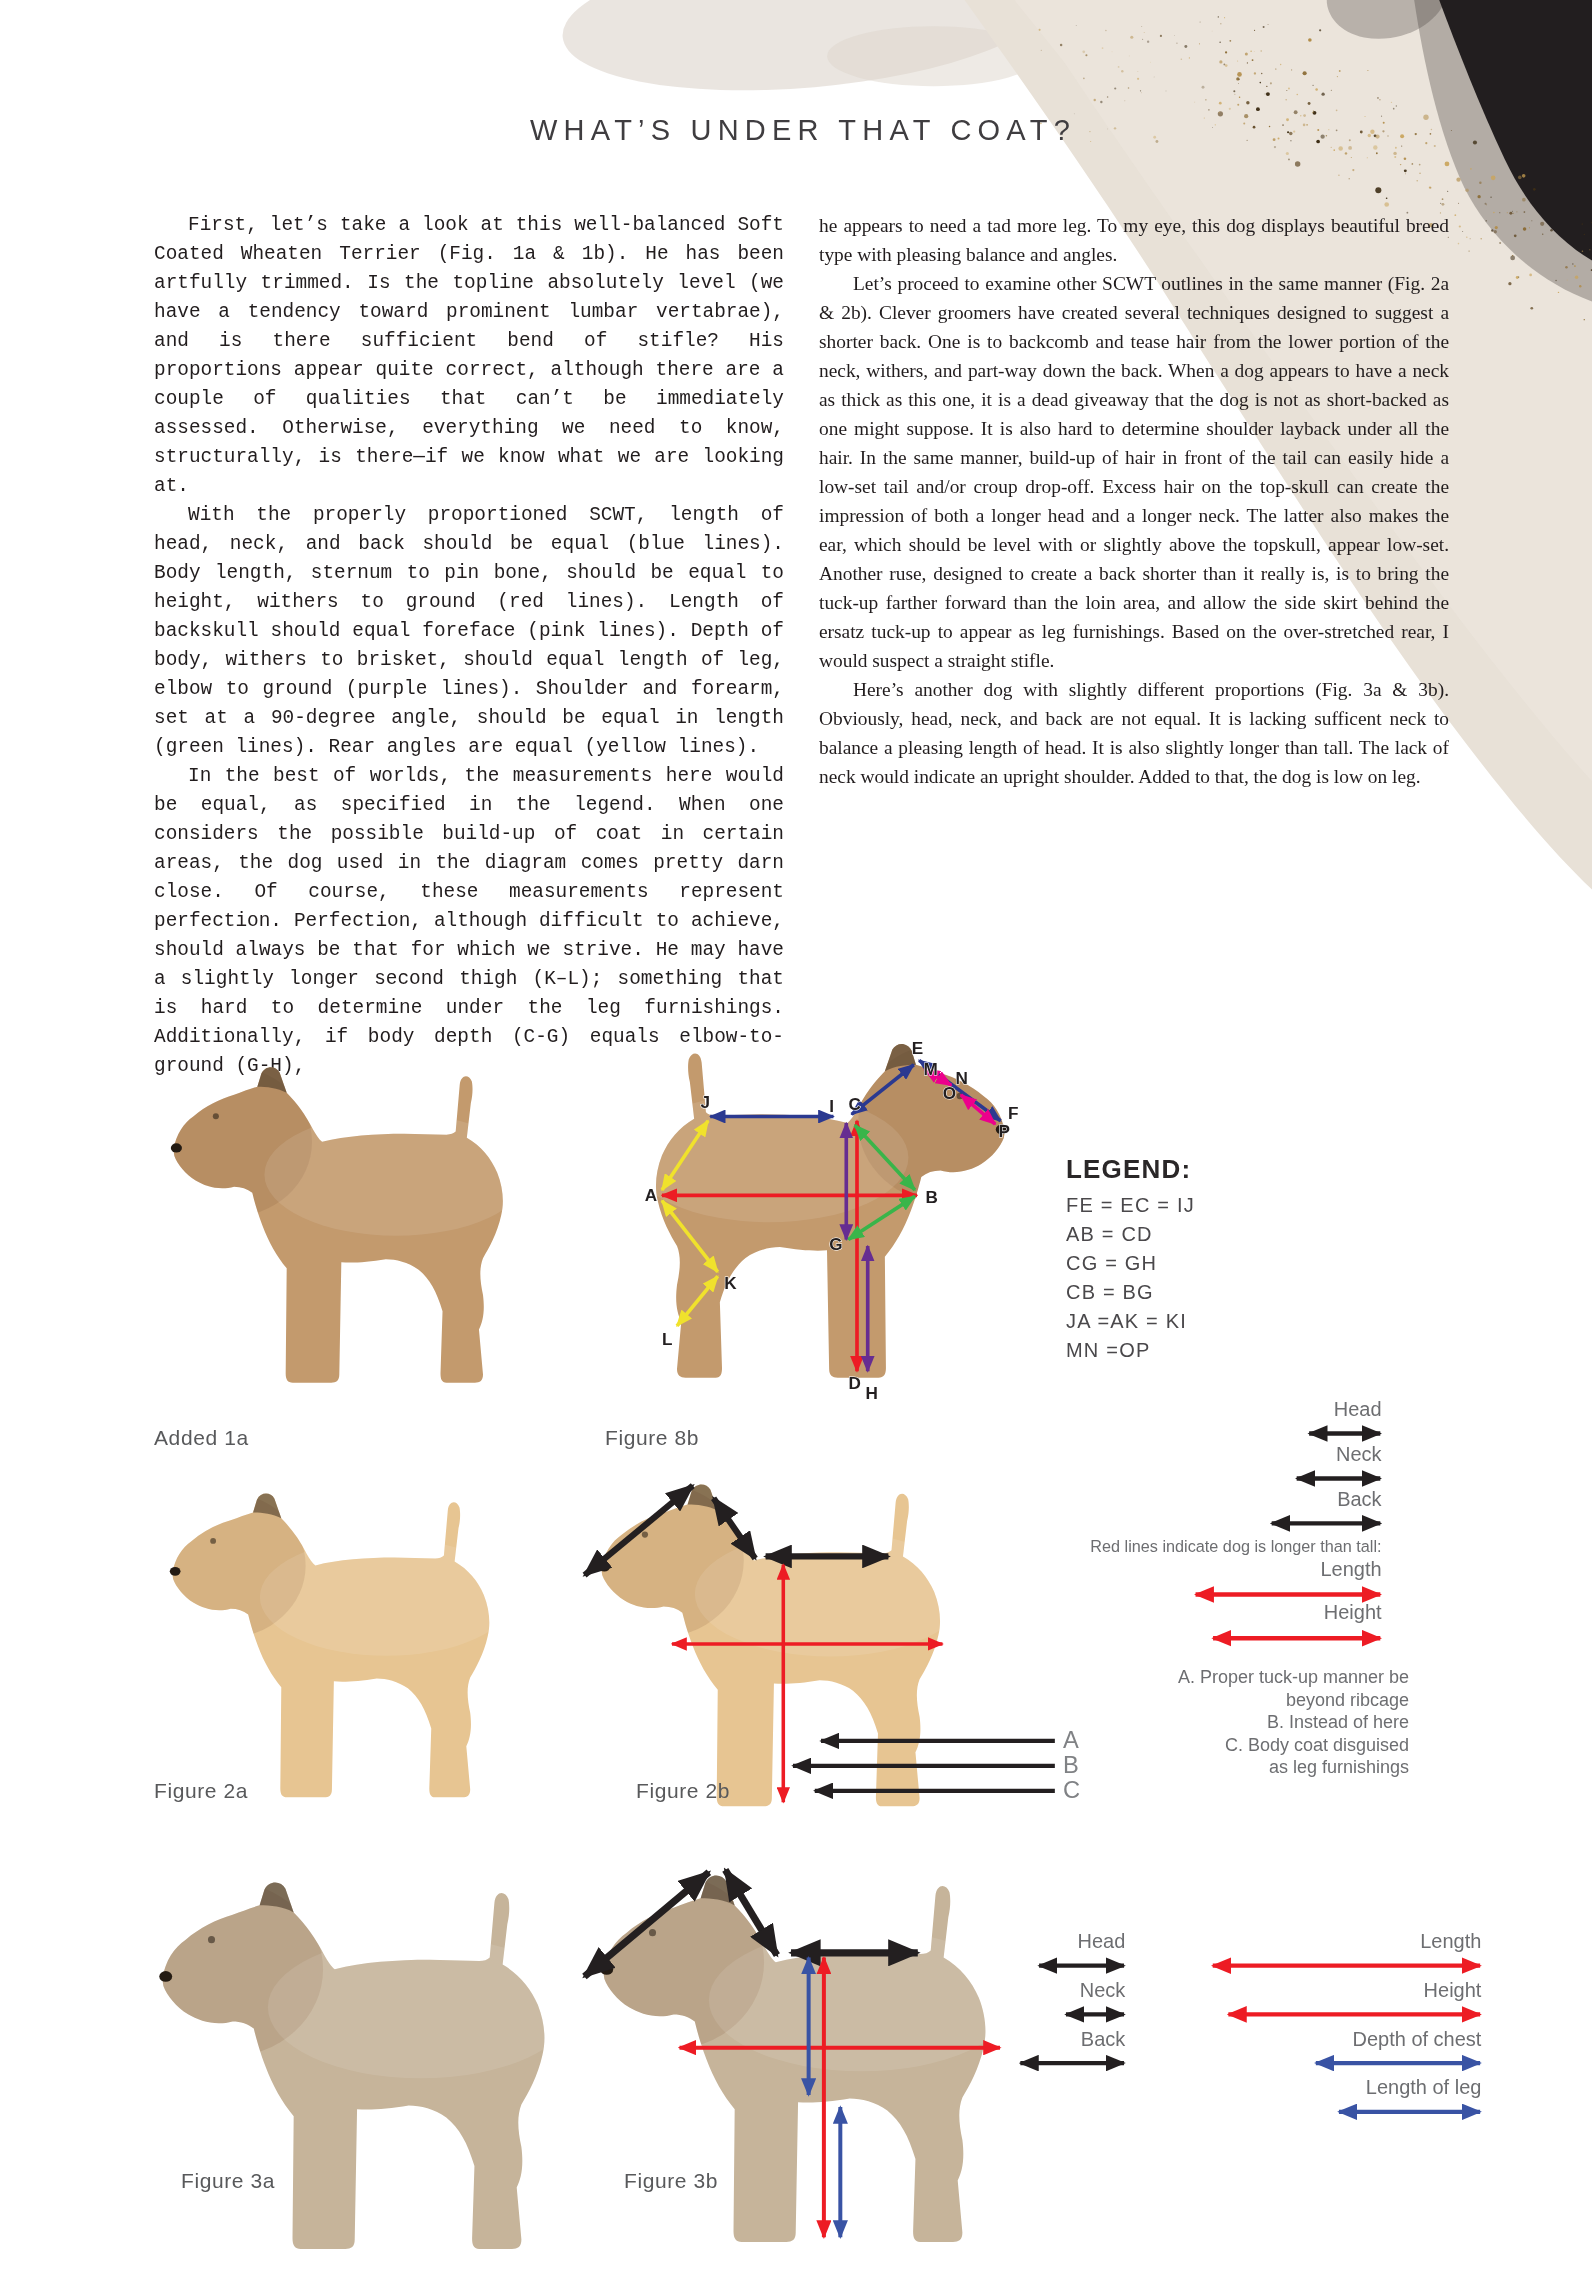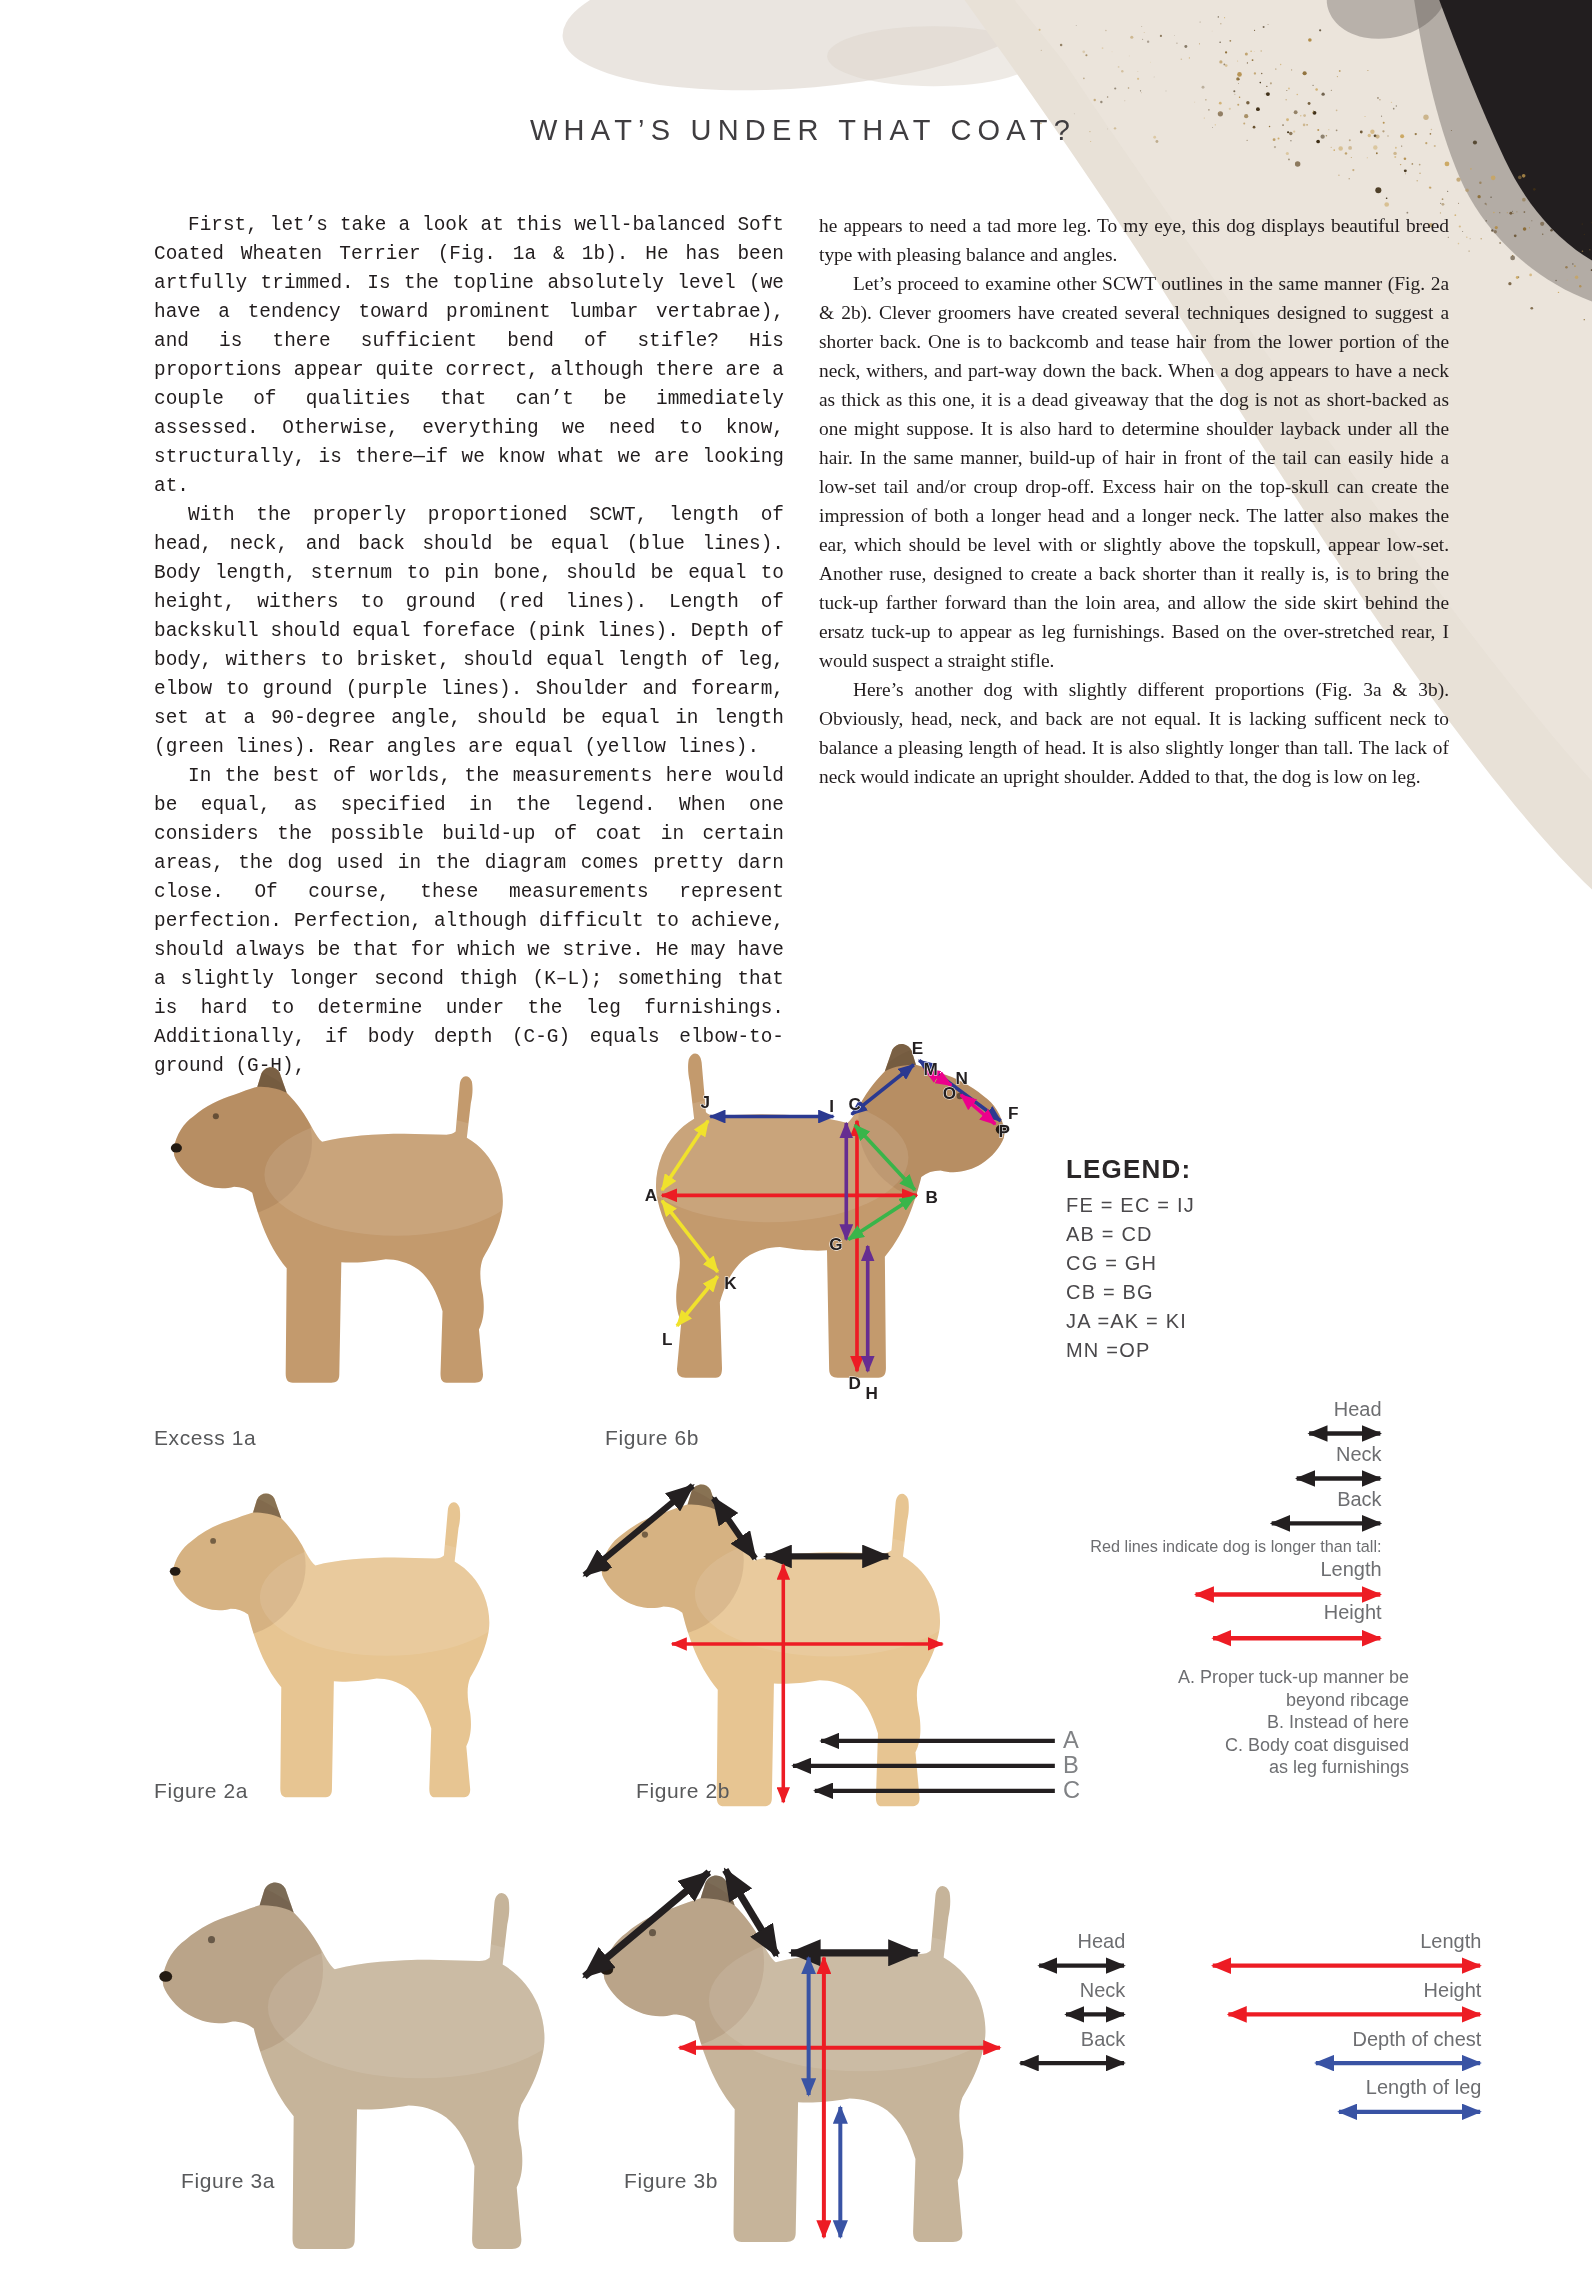--- a/index.html
+++ b/index.html
@@ -445,21 +445,21 @@
   </div>
   <div class="col col-right">
     <p class="para no-indent">he appears to need a tad more leg. To my eye, this dog displays beautiful breed type with pleasing balance and angles.</p>
     <p class="para">Let’s proceed to examine other SCWT outlines in the same manner (Fig. 2a &amp; 2b). Clever groomers have created several techniques designed to suggest a shorter back. One is to backcomb and tease hair from the lower portion of the neck, withers, and part-way down the back. When a dog appears to have a neck as thick as this one, it is a dead giveaway that the dog is not as short-backed as one might suppose. It is also hard to determine shoulder layback under all the hair. In the same manner, build-up of hair in front of the tail can easily hide a low-set tail and/or croup drop-off. Excess hair on the top-skull can create the impression of both a longer head and a longer neck. The latter also makes the ear, which should be level with or slightly above the topskull, appear low-set. Another ruse, designed to create a back shorter than it really is, is to bring the tuck-up farther forward than the loin area, and allow the side skirt behind the ersatz tuck-up to appear as leg furnishings. Based on the over-stretched rear, I would suspect a straight stifle.</p>
     <p class="para">Here’s another dog with slightly different proportions (Fig. 3a &amp; 3b). Obviously, head, neck, and back are not equal. It is lacking sufficent neck to balance a pleasing length of head. It is also slightly longer than tall. The lack of neck would indicate an upright shoulder. Added to that, the dog is low on leg.</p>
   </div>
 
   <svg class="fig" style="left:103px;top:1052px;" width="425" height="347" viewBox="0 0 420 340" preserveAspectRatio="none">
     <use href="#dog" class="dog-c1" width="420" height="340"></use>
   </svg>
-  <div class="cap" style="left:114px;top:1426px;">Excess 1a</div>
+  <div class="cap" style="left:114px;top:1426px;">Added 1a</div>
 
   <svg class="fig" style="left:547px;top:1028px;" width="450" height="367" viewBox="0 0 420 340" preserveAspectRatio="none">
     <use href="#dog" class="dog-c1" width="420" height="340" transform="translate(420,0) scale(-1,1)"></use>
     <g>
 
       <line class="ln blu w-dog" marker-start="url(#mBlu)" marker-end="url(#mBlu)" x1="115" y1="82" x2="230" y2="82"></line>
       <line class="ln blu w-dog" marker-start="url(#mBlu)" marker-end="url(#mBlu)" x1="247" y1="80" x2="305" y2="34"></line>
       <line class="ln blu w-dog" marker-start="url(#mBlu)" marker-end="url(#mBlu)" x1="310" y1="30" x2="386" y2="86"></line>
 
       <line class="ln pnk w-dog" marker-start="url(#mPnk)" marker-end="url(#mPnk)" x1="315" y1="38" x2="340" y2="53"></line>
@@ -490,21 +490,21 @@
       <text class="dog-letter" x="106" y="74">J</text>
       <text class="dog-letter" x="54" y="160">A</text>
       <text class="dog-letter" x="316" y="162">B</text>
       <text class="dog-letter" x="128" y="242">K</text>
       <text class="dog-letter" x="70" y="294">L</text>
       <text class="dog-letter" x="226" y="206">G</text>
       <text class="dog-letter" x="244" y="334">D</text>
       <text class="dog-letter" x="260" y="344">H</text>
     </g>
   </svg>
-  <div class="cap" style="left:565px;top:1426px;">Figure 6b</div>
+  <div class="cap" style="left:565px;top:1426px;">Figure 8b</div>
 
   <div class="legend-box">
     <div class="lg-head">LEGEND:</div>
     <div class="lg-line">FE = EC = IJ</div>
     <div class="lg-line">AB = CD</div>
     <div class="lg-line">CG = GH</div>
     <div class="lg-line">CB = BG</div>
     <div class="lg-line">JA =AK = KI</div>
     <div class="lg-line">MN =OP</div>
   </div>

